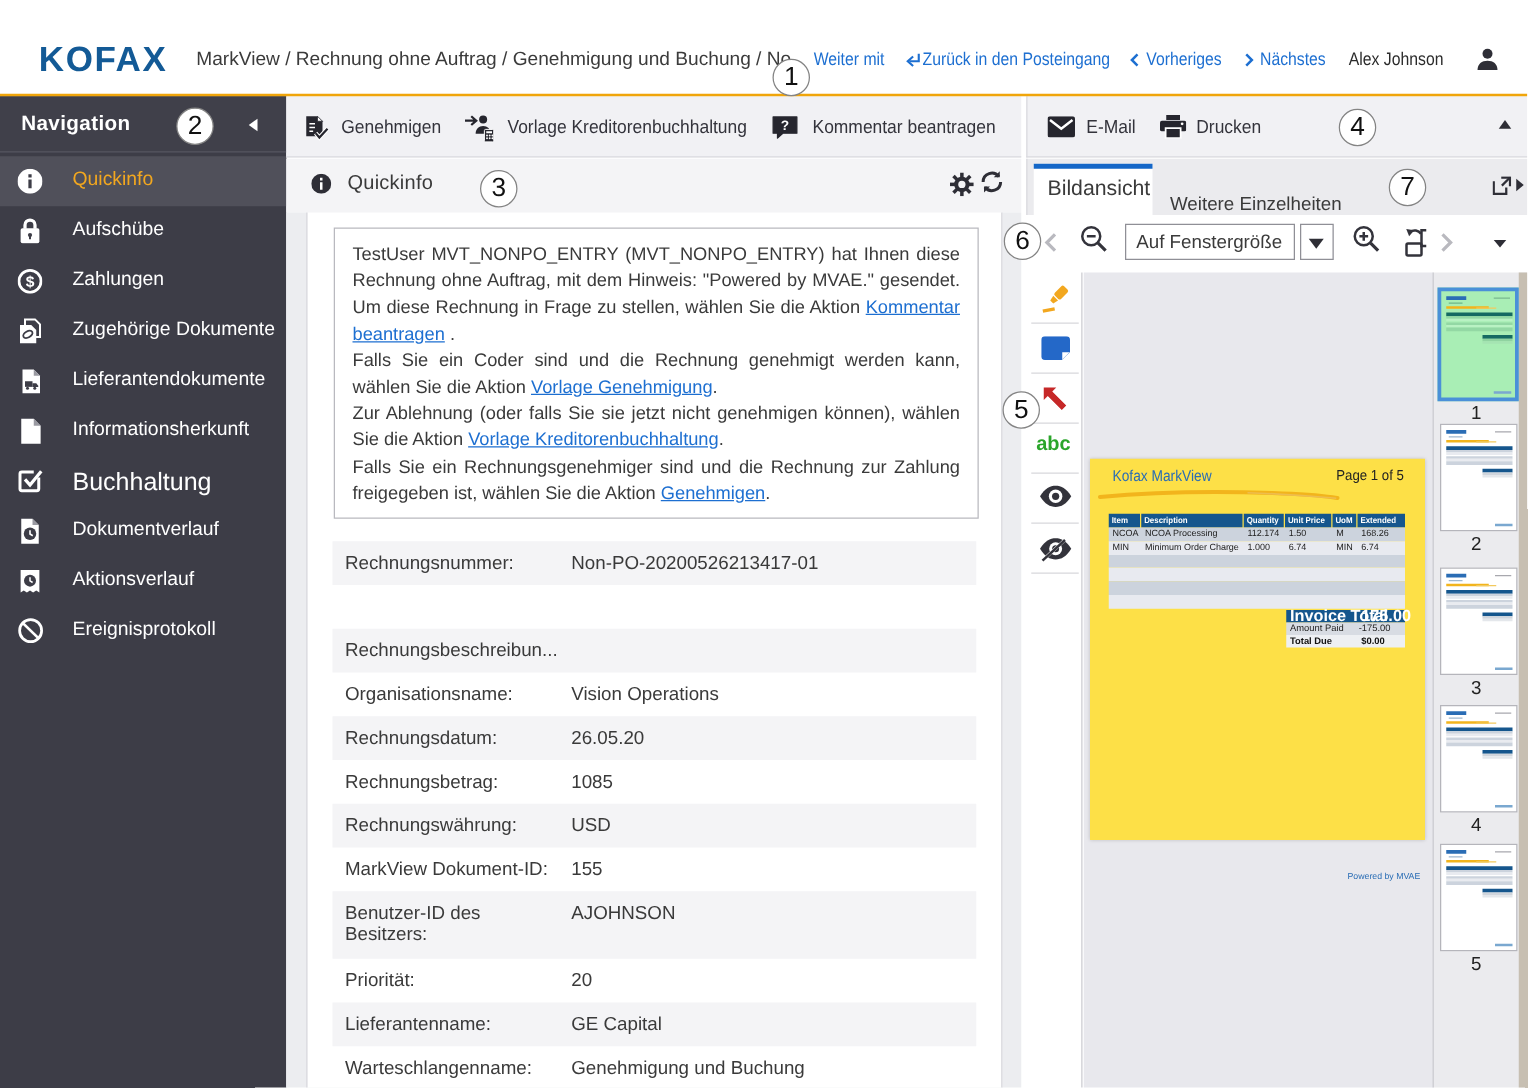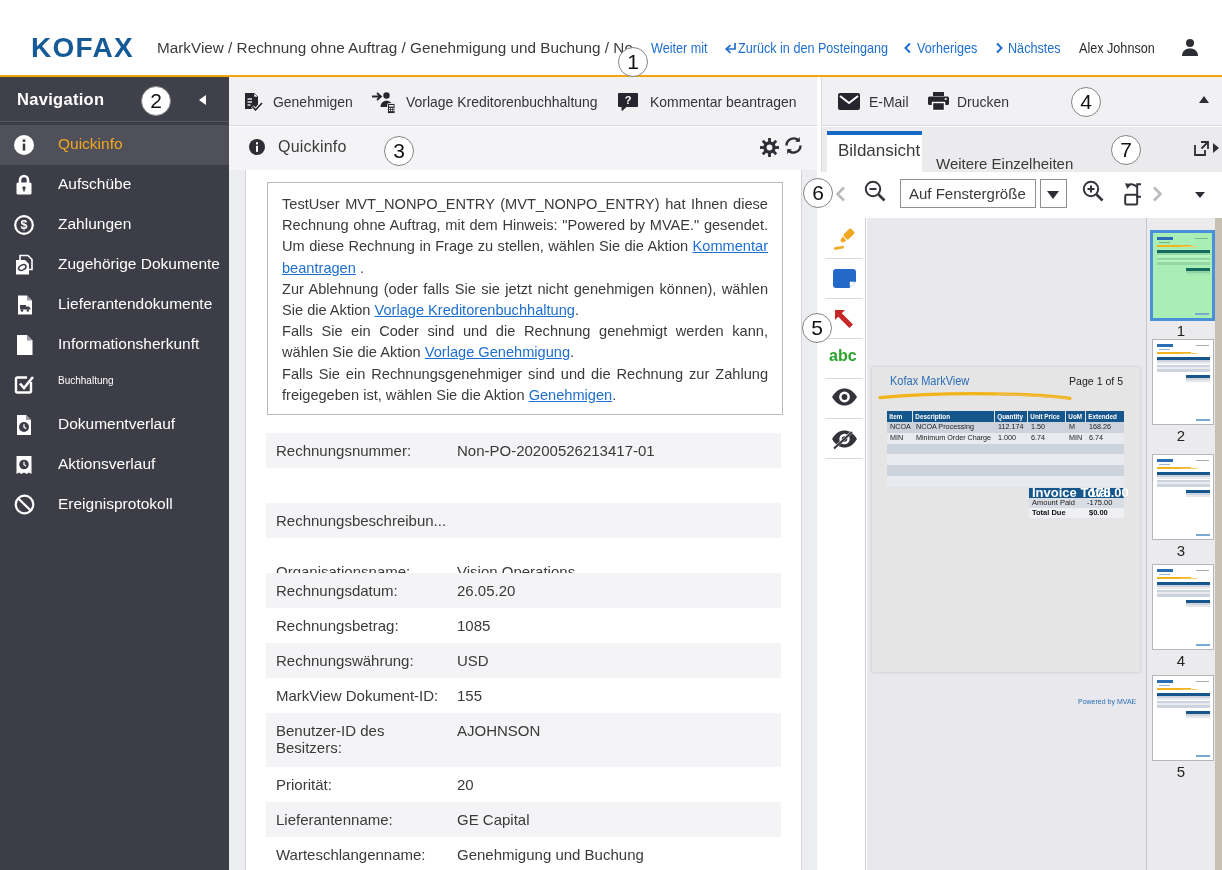--- a/index.html
+++ b/index.html
@@ -51,21 +51,21 @@
   <div class="abs" style="left:199px;top:75px;width:0;height:0;border-top:5.5px solid transparent;border-bottom:5.5px solid transparent;border-right:7px solid #fff;"></div>
   <div class="circ" style="left:141px;top:66px;">2</div>
 
   <div class="abs" style="left:0;top:105px;width:229px;height:40px;background:#50505a;"></div>
   <div class="abs" style="left:58px;top:115px;font-size:15.5px;color:#f2a71f;">Quickinfo</div>
   <div class="abs" style="left:58px;top:155px;font-size:15.5px;color:#fff;">Aufschübe</div>
   <div class="abs" style="left:58px;top:195px;font-size:15.5px;color:#fff;">Zahlungen</div>
   <div class="abs" style="left:58px;top:235px;font-size:15.5px;color:#fff;">Zugehörige Dokumente</div>
   <div class="abs" style="left:58px;top:275px;font-size:15.5px;color:#fff;">Lieferantendokumente</div>
   <div class="abs" style="left:58px;top:315px;font-size:15.5px;color:#fff;">Informationsherkunft</div>
-  <div class="abs" style="left:58px;top:355px;font-size:10px;color:#fff;">Buchhaltung</div>
+  <div class="abs" style="left:58px;top:355px;font-size:20px;color:#fff;">Buchhaltung</div>
   <div class="abs" style="left:58px;top:395px;font-size:15.5px;color:#fff;">Dokumentverlauf</div>
   <div class="abs" style="left:58px;top:435px;font-size:15.5px;color:#fff;">Aktionsverlauf</div>
   <div class="abs" style="left:58px;top:475px;font-size:15.5px;color:#fff;">Ereignisprotokoll</div>
 
   <svg class="abs" style="left:14px;top:115px;" width="20" height="20" viewBox="0 0 20 20">
     <circle cx="10" cy="10" r="10" fill="#fff"></circle>
       <rect x="8.7" y="4.4" width="2.6" height="2.6" fill="#3d3d47"></rect>
       <rect x="8.7" y="8.6" width="2.6" height="7" fill="#3d3d47"></rect>
   </svg>
   <svg class="abs" style="left:14px;top:154px;" width="20" height="21" viewBox="0 0 20 21">
@@ -187,39 +187,39 @@
     <path d="M2.5 9.5 a7 7 0 0 1 12.6-4.2" fill="none" stroke="#2e2e36" stroke-width="2.4"></path>
     <path d="M15.8 1 v4.8 h-4.8 z" fill="#2e2e36"></path>
     <path d="M3.2 18 v-4.8 h4.8 z" fill="#2e2e36"></path>
   </svg>
 
   <div class="abs" style="left:229px;top:150px;width:588px;height:720px;background:#ecedf0;"></div>
   <div class="abs" style="left:245px;top:150px;width:557px;height:709px;background:#fff;border:1px solid #d4d4d9;border-top:none;"></div>
 
   <div class="abs" style="left:267px;top:162px;width:516px;height:233px;border:1px solid #b9b9bf;padding:11px 14px 0 14px;font-size:14.6px;line-height:21.2px;color:#3a3a3a;">
     <div style="text-align:justify;">TestUser MVT_NONPO_ENTRY (MVT_NONPO_ENTRY) hat Ihnen diese Rechnung ohne Auftrag, mit dem Hinweis: "Powered by MVAE." gesendet. Um diese Rechnung in Frage zu stellen, wählen Sie die Aktion <a class="link" style="text-decoration:underline;" href="#">Kommentar beantragen</a> .</div>
+    <div style="text-align:justify;">Falls Sie ein Coder sind und die Rechnung genehmigt werden kann, wählen Sie die Aktion <a class="link" style="text-decoration:underline;" href="#">Vorlage Genehmigung</a>.</div>
     <div style="text-align:justify;">Zur Ablehnung (oder falls Sie sie jetzt nicht genehmigen können), wählen Sie die Aktion <a class="link" style="text-decoration:underline;" href="#">Vorlage Kreditorenbuchhaltung</a>.</div>
-    <div style="text-align:justify;">Falls Sie ein Coder sind und die Rechnung genehmigt werden kann, wählen Sie die Aktion <a class="link" style="text-decoration:underline;" href="#">Vorlage Genehmigung</a>.</div>
     <div style="text-align:justify;">Falls Sie ein Rechnungsgenehmiger sind und die Rechnung zur Zahlung freigegeben ist, wählen Sie die Aktion <a class="link" style="text-decoration:underline;" href="#">Genehmigen</a>.</div>
   </div>
 
   <style>
     .kvrow { position:absolute; left:266px; width:515px; height:35px; font-size:15px; color:#3a3a3a; }
     .kvrow.g { background:#f4f4f6; }
     .kvl { position:absolute; left:10px; top:9px; }
     .kvv { position:absolute; left:191px; top:9px; }
   </style>
   <div class="kvrow g" style="top:413px;">
       <span class="kvl">Rechnungsnummer:</span>
       <span class="kvv">Non-PO-20200526213417-01</span>
     </div>
   <div class="kvrow g" style="top:483px;">
       <span class="kvl">Rechnungsbeschreibun...</span>
     </div>
-  <div class="kvrow" style="top:534px;">
+  <div class="kvrow" style="top:518px;">
       <span class="kvl">Organisationsname:</span>
       <span class="kvv">Vision Operations</span>
     </div>
   <div class="kvrow g" style="top:553px;">
       <span class="kvl">Rechnungsdatum:</span>
       <span class="kvv">26.05.20</span>
     </div>
   <div class="kvrow" style="top:588px;">
       <span class="kvl">Rechnungsbetrag:</span>
       <span class="kvv">1085</span>
@@ -348,21 +348,21 @@
       <circle cx="13.5" cy="9" r="5.2" fill="#fff"></circle>
       <circle cx="13.5" cy="9" r="2.8" fill="#33333b"></circle>
       <line x1="5" y1="16.5" x2="22.5" y2="0.5" stroke="#fff" stroke-width="2.6"></line>
       <line x1="3" y1="18.5" x2="21" y2="2" stroke="#33333b" stroke-width="2"></line>
     </g>
   </svg>
 
   <div class="abs" style="left:841px;top:855px;width:0;height:0;border-top:5px solid transparent;border-bottom:5px solid transparent;border-left:7px solid #2e2e36;"></div>
   <div class="abs" style="left:867px;top:198px;width:279px;height:672px;background:#e8e8ed;"></div>
 
-  <div class="abs" style="left:872px;top:347px;width:268px;height:305px;background:#e5e5e5;box-shadow:0 0 3px rgba(0,0,0,0.18);padding-left:20px;">
+  <div class="abs" style="left:872px;top:347px;width:268px;height:305px;background:#fde047;box-shadow:0 0 3px rgba(0,0,0,0.18);padding-left:20px;">
     <div class="abs" style="left:18px;top:7px;font-size:12.5px;color:#2a6db5;transform:scaleX(0.88);transform-origin:0 50%;">Kofax MarkView</div>
     <div class="abs" style="left:197px;top:8px;font-size:11.5px;color:#222;transform:scaleX(0.92);transform-origin:0 50%;">Page 1 of 5</div>
     <svg class="abs" style="left:6px;top:23px;" width="196" height="12" viewBox="0 0 196 12">
       <path d="M2 7.6 C 45 3.6, 100 3.0, 140 4.4 S 185 7.6, 192 8.4" fill="none" stroke="#f2b41c" stroke-width="3.2" stroke-linecap="round"></path>
       <path d="M120 4.2 C 150 5.2, 175 7.2, 191 8.6" fill="none" stroke="#eebd4e" stroke-width="1.4"></path>
     </svg>
 
     <div class="abs" style="left:15px;top:44px;width:237px;">
       <style>
         .ivh { position:absolute; top:0; height:11px; background:#15568d; color:#fff; font-weight:bold; font-size:6.8px; line-height:11px; }

